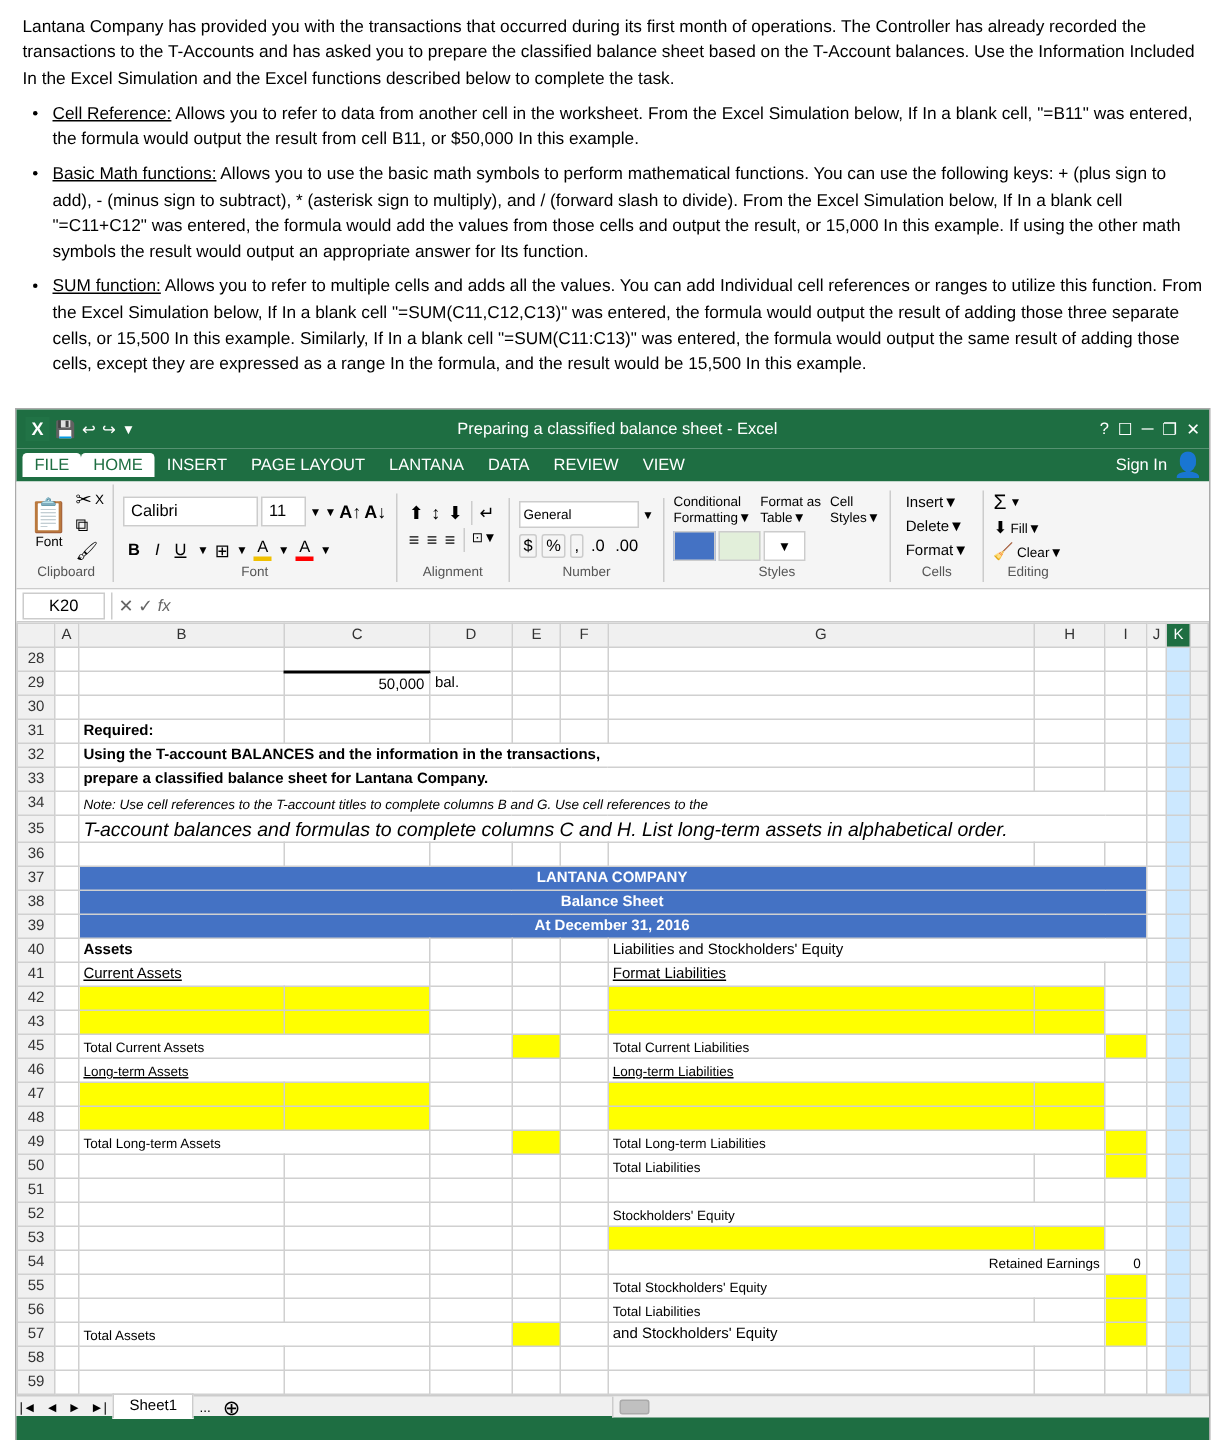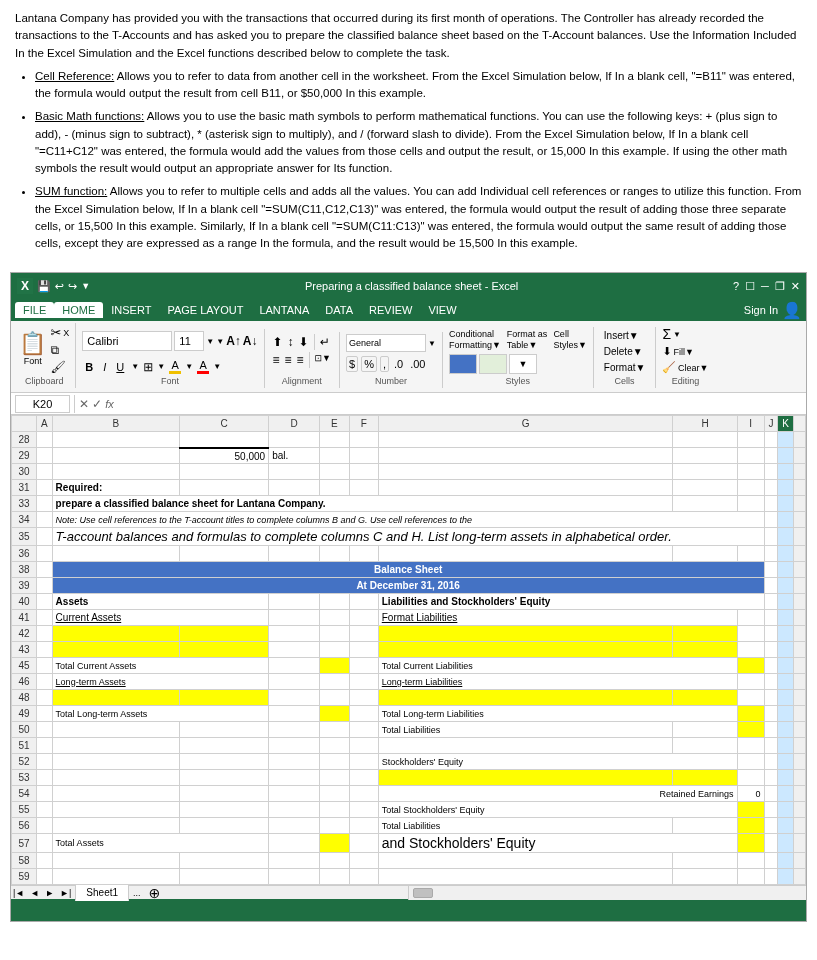--- a/index.html
+++ b/index.html
@@ -592,20 +592,30 @@
           <td></td>
           <td></td>
           <td></td>
           <td></td>
           <td></td>
           <td></td>
           <td style="background:#cce8ff;"></td>
           <td style="background:#f0f0f0;"></td>
         </tr>
 
+        <tr>
+          <td class="row-header">32</td>
+          <td></td>
+          <td class="cell-bold" colspan="6" style="white-space:nowrap;">Using the T-account BALANCES and the information in the transactions,</td>
+          <td></td>
+          <td></td>
+          <td></td>
+          <td style="background:#cce8ff;"></td>
+          <td style="background:#f0f0f0;"></td>
+        </tr>
 
         <tr>
           <td class="row-header">33</td>
           <td></td>
           <td class="cell-bold" colspan="6" style="white-space:nowrap;">prepare a classified balance sheet for Lantana Company.</td>
           <td></td>
           <td></td>
           <td></td>
           <td style="background:#cce8ff;"></td>
           <td style="background:#f0f0f0;"></td>
@@ -638,20 +648,28 @@
           <td></td>
           <td></td>
           <td></td>
           <td></td>
           <td></td>
           <td></td>
           <td style="background:#cce8ff;"></td>
           <td style="background:#f0f0f0;"></td>
         </tr>
 
+        <tr>
+          <td class="row-header">37</td>
+          <td></td>
+          <td colspan="8" class="cell-blue-header">LANTANA COMPANY</td>
+          <td></td>
+          <td style="background:#cce8ff;"></td>
+          <td style="background:#f0f0f0;"></td>
+        </tr>
 
         <tr>
           <td class="row-header">38</td>
           <td></td>
           <td colspan="8" class="cell-blue-header">Balance Sheet</td>
           <td></td>
           <td style="background:#cce8ff;"></td>
           <td style="background:#f0f0f0;"></td>
         </tr>
 
@@ -664,21 +682,21 @@
           <td style="background:#f0f0f0;"></td>
         </tr>
 
         <tr>
           <td class="row-header">40</td>
           <td></td>
           <td class="cell-bold" colspan="2">Assets</td>
           <td></td>
           <td></td>
           <td></td>
-          <td class="cell-bold" colspan="3" style="font-weight:bold;white-space:nowrap;">Liabilities and Stockholders' Equity</td>
+          <td class="cell-bold" colspan="3" style="font-weight:normal;white-space:nowrap;">Liabilities and Stockholders' Equity</td>
           <td></td>
           <td style="background:#cce8ff;"></td>
           <td style="background:#f0f0f0;"></td>
         </tr>
 
         <tr>
           <td class="row-header">41</td>
           <td></td>
           <td class="cell-underline" colspan="2">Current Assets</td>
           <td></td>
@@ -745,20 +763,35 @@
           <td></td>
           <td></td>
           <td></td>
           <td class="cell-underline" colspan="2" style="text-decoration:underline;white-space:nowrap;font-size:9px;">Long-term Liabilities</td>
           <td></td>
           <td></td>
           <td style="background:#cce8ff;"></td>
           <td style="background:#f0f0f0;"></td>
         </tr>
 
+        <tr>
+          <td class="row-header">47</td>
+          <td></td>
+          <td class="cell-yellow"></td>
+          <td class="cell-yellow"></td>
+          <td></td>
+          <td></td>
+          <td></td>
+          <td class="cell-yellow"></td>
+          <td class="cell-yellow"></td>
+          <td></td>
+          <td></td>
+          <td style="background:#cce8ff;"></td>
+          <td style="background:#f0f0f0;"></td>
+        </tr>
 
         <tr>
           <td class="row-header">48</td>
           <td></td>
           <td class="cell-yellow"></td>
           <td class="cell-yellow"></td>
           <td></td>
           <td></td>
           <td></td>
           <td class="cell-yellow"></td>
@@ -892,21 +925,21 @@
           <td style="background:#f0f0f0;"></td>
         </tr>
 
         <tr>
           <td class="row-header">57</td>
           <td></td>
           <td colspan="2" style="font-size:9px;white-space:nowrap;">Total Assets</td>
           <td></td>
           <td class="cell-yellow"></td>
           <td></td>
-          <td colspan="2" style="font-size:14px;white-space:nowrap;">and Stockholders' Equity</td>
+          <td colspan="2" style="font-size:10px;white-space:nowrap;">and Stockholders' Equity</td>
           <td class="cell-yellow"></td>
           <td></td>
           <td style="background:#cce8ff;"></td>
           <td style="background:#f0f0f0;"></td>
         </tr>
 
         <tr>
           <td class="row-header">58</td>
           <td></td>
           <td></td>

